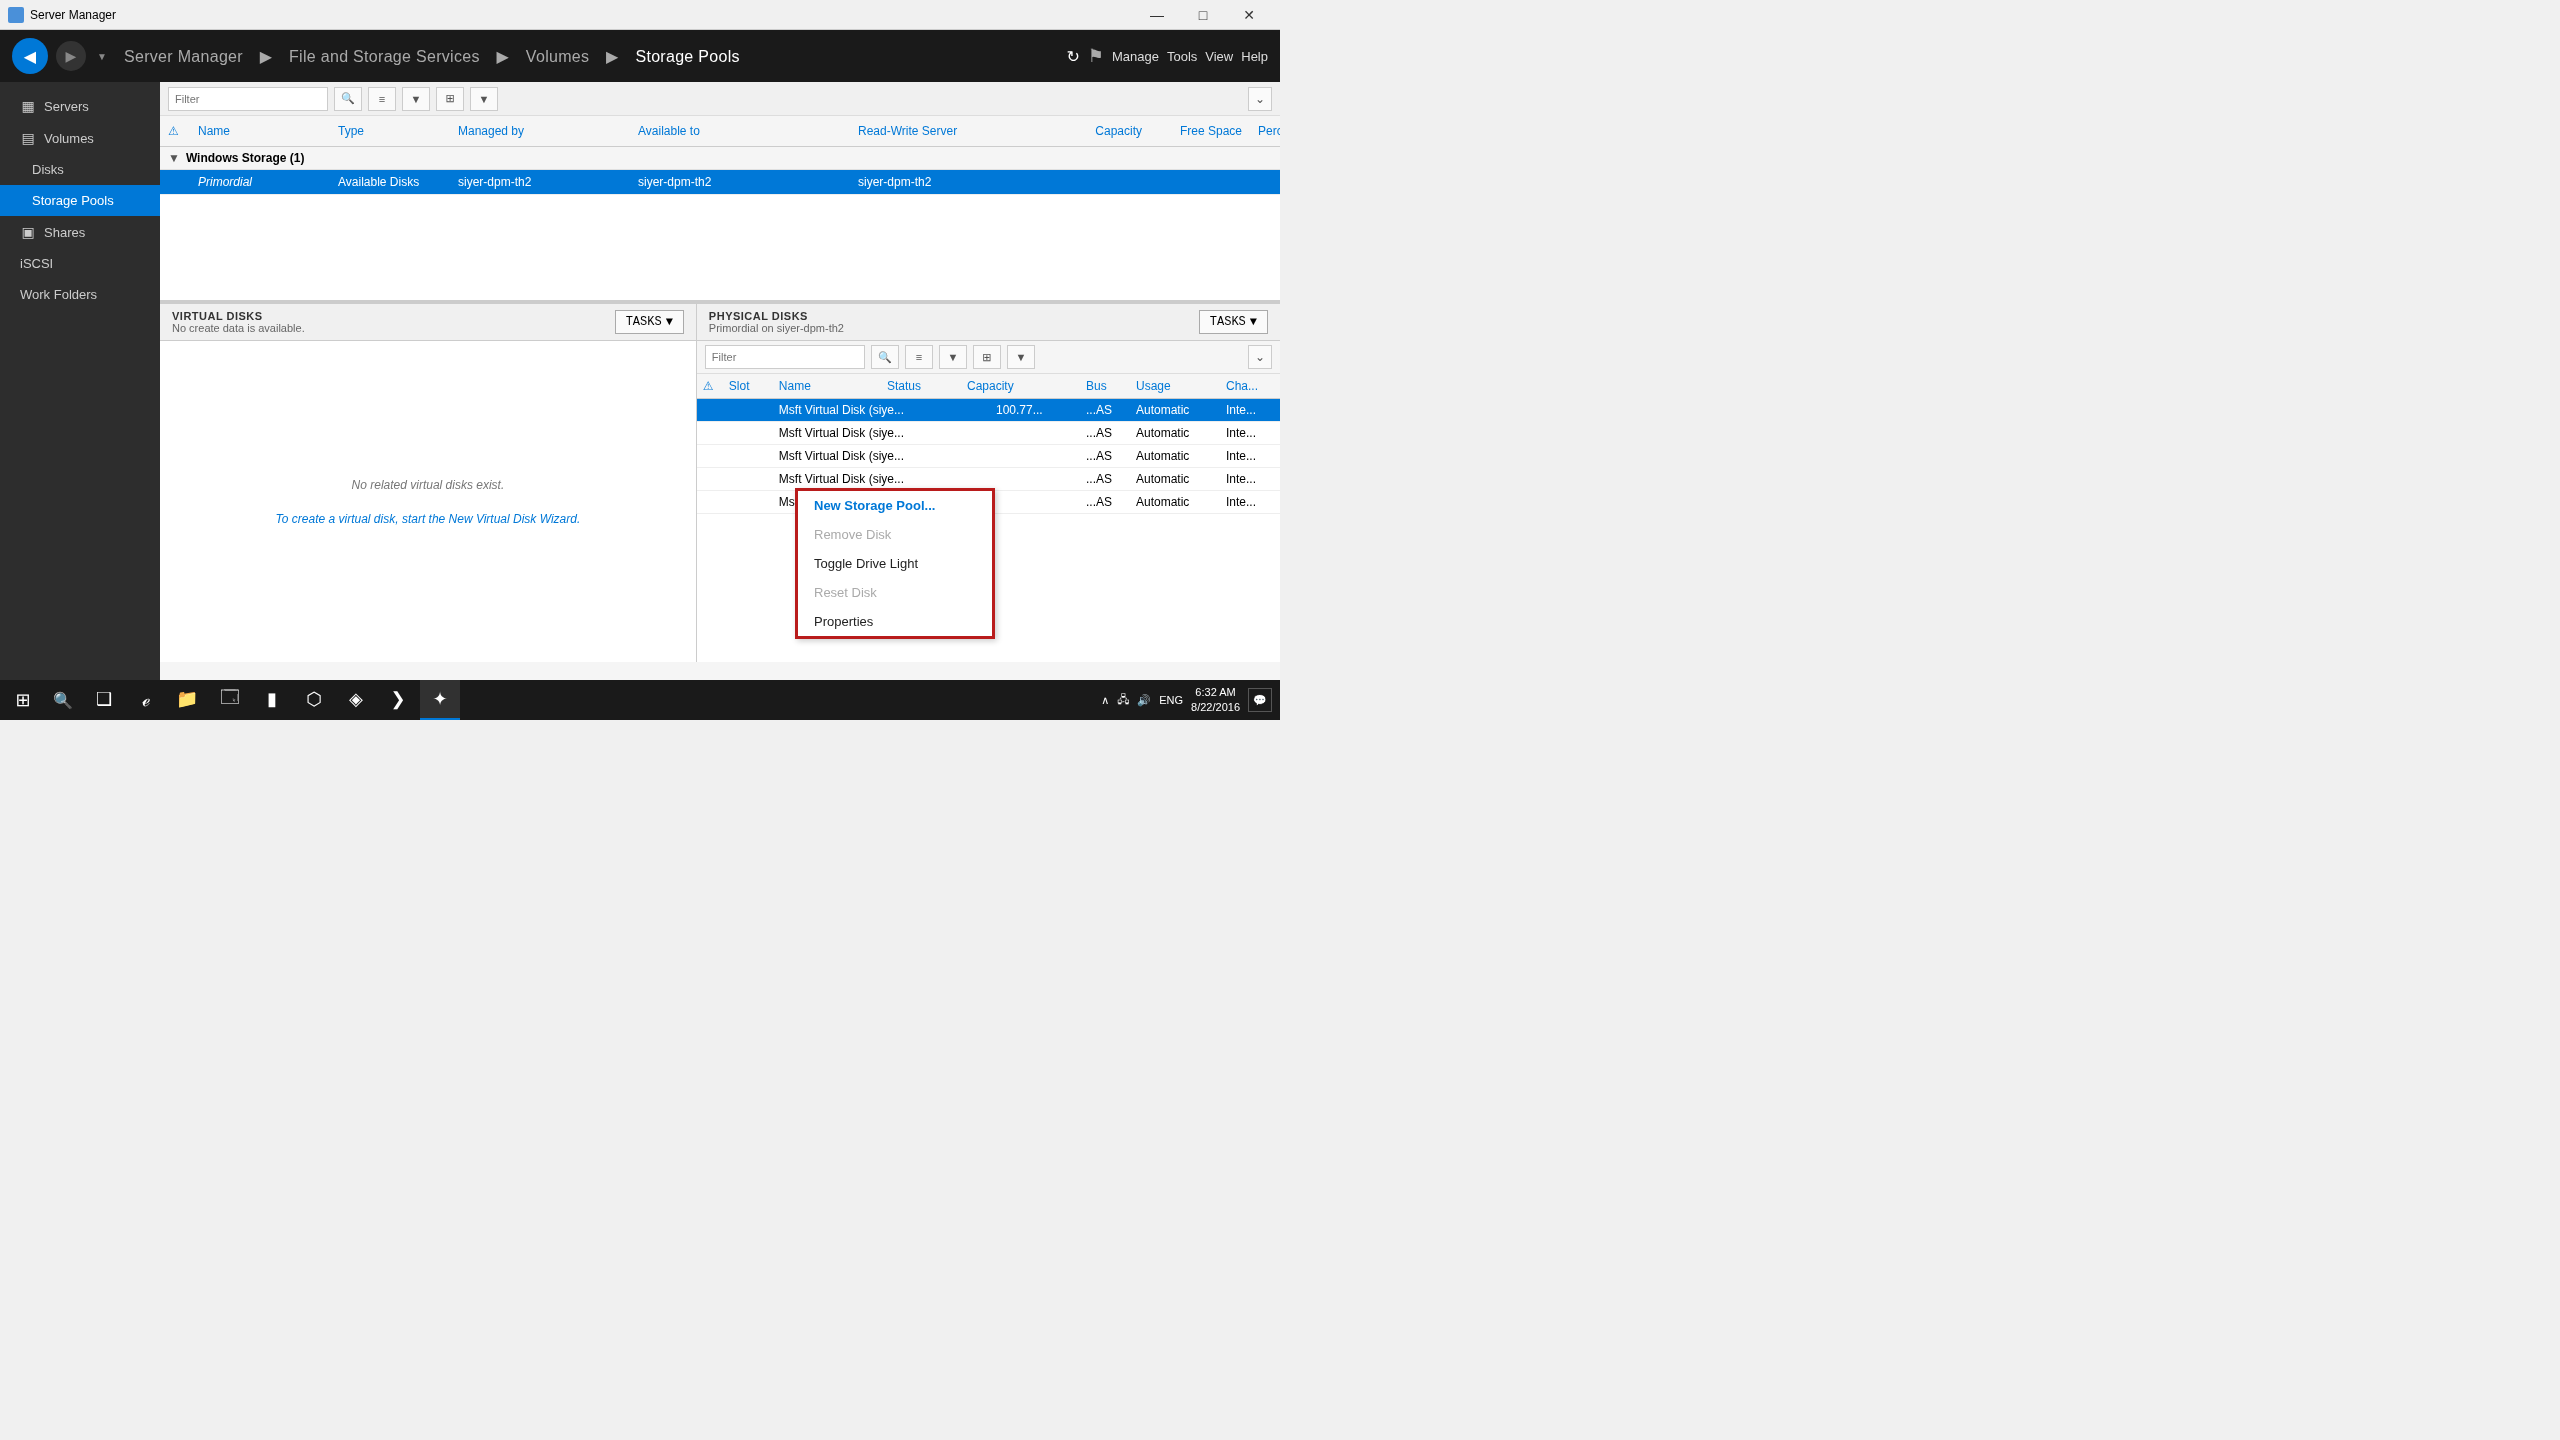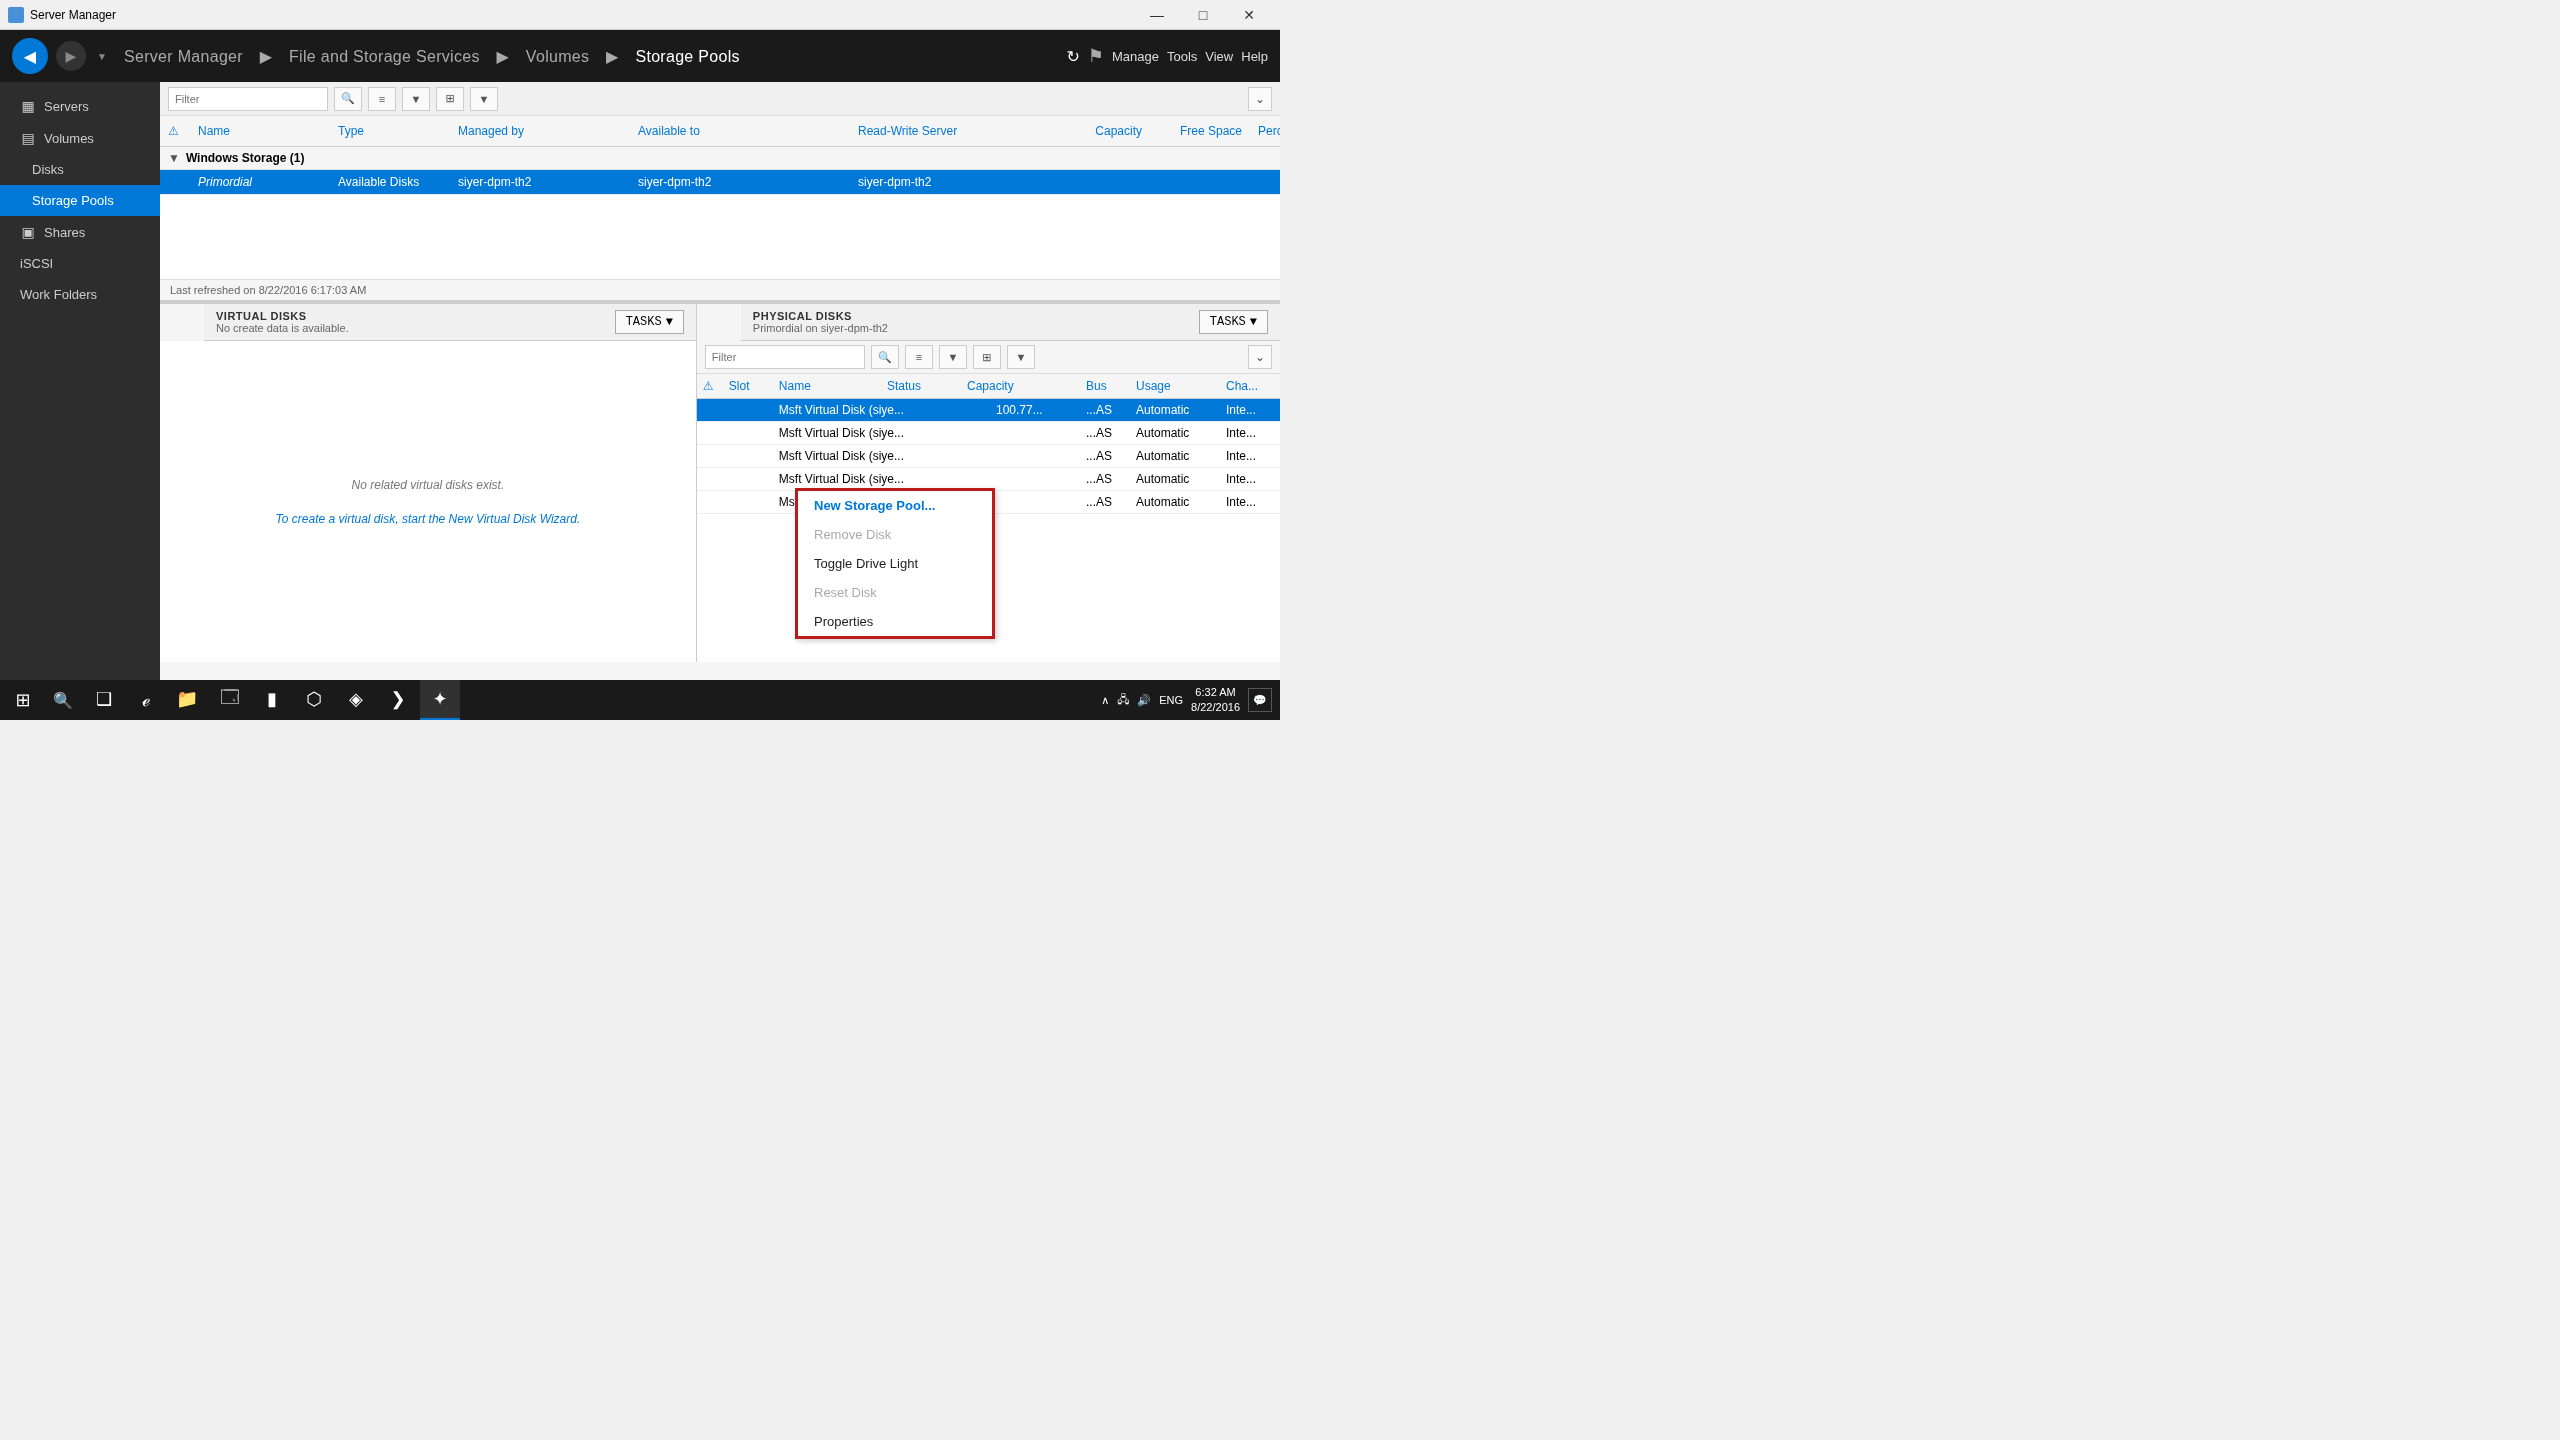--- a/index.html
+++ b/index.html
@@ -309,21 +309,20 @@
       padding: 6px 12px;
       font-size: 11px;
       font-weight: 700;
       color: #333;
       text-transform: uppercase;
       letter-spacing: 0.5px;
       border-bottom: 1px solid #ccc;
       display: flex;
       justify-content: space-between;
       align-items: flex-start;
-      margin-left: 44px;
     }
     .panel-subtitle {
       font-size: 11px;
       font-weight: 400;
       color: #666;
       text-transform: none;
       letter-spacing: 0;
     }
     .panel-toolbar {
       background: #f5f5f5;
@@ -608,21 +607,20 @@
           <div class="td type-col">Available Disks</div>
           <div class="td managed-col">siyer-dpm-th2</div>
           <div class="td available-col">siyer-dpm-th2</div>
           <div class="td rw-col">siyer-dpm-th2</div>
           <div class="td cap-col"></div>
           <div class="td free-col"></div>
           <div class="td pct-col"></div>
         </div>
       </div>
 
-      <div class="last-refreshed">Last refreshed on 8/22/2016 6:17:03 AM</div>
     </div>
 
     <div class="bottom-panels">
 
       <div class="panel">
         <div class="panel-header">
           <div>
             <div>VIRTUAL DISKS</div>
             <div class="panel-subtitle">No create data is available.</div>
           </div>

